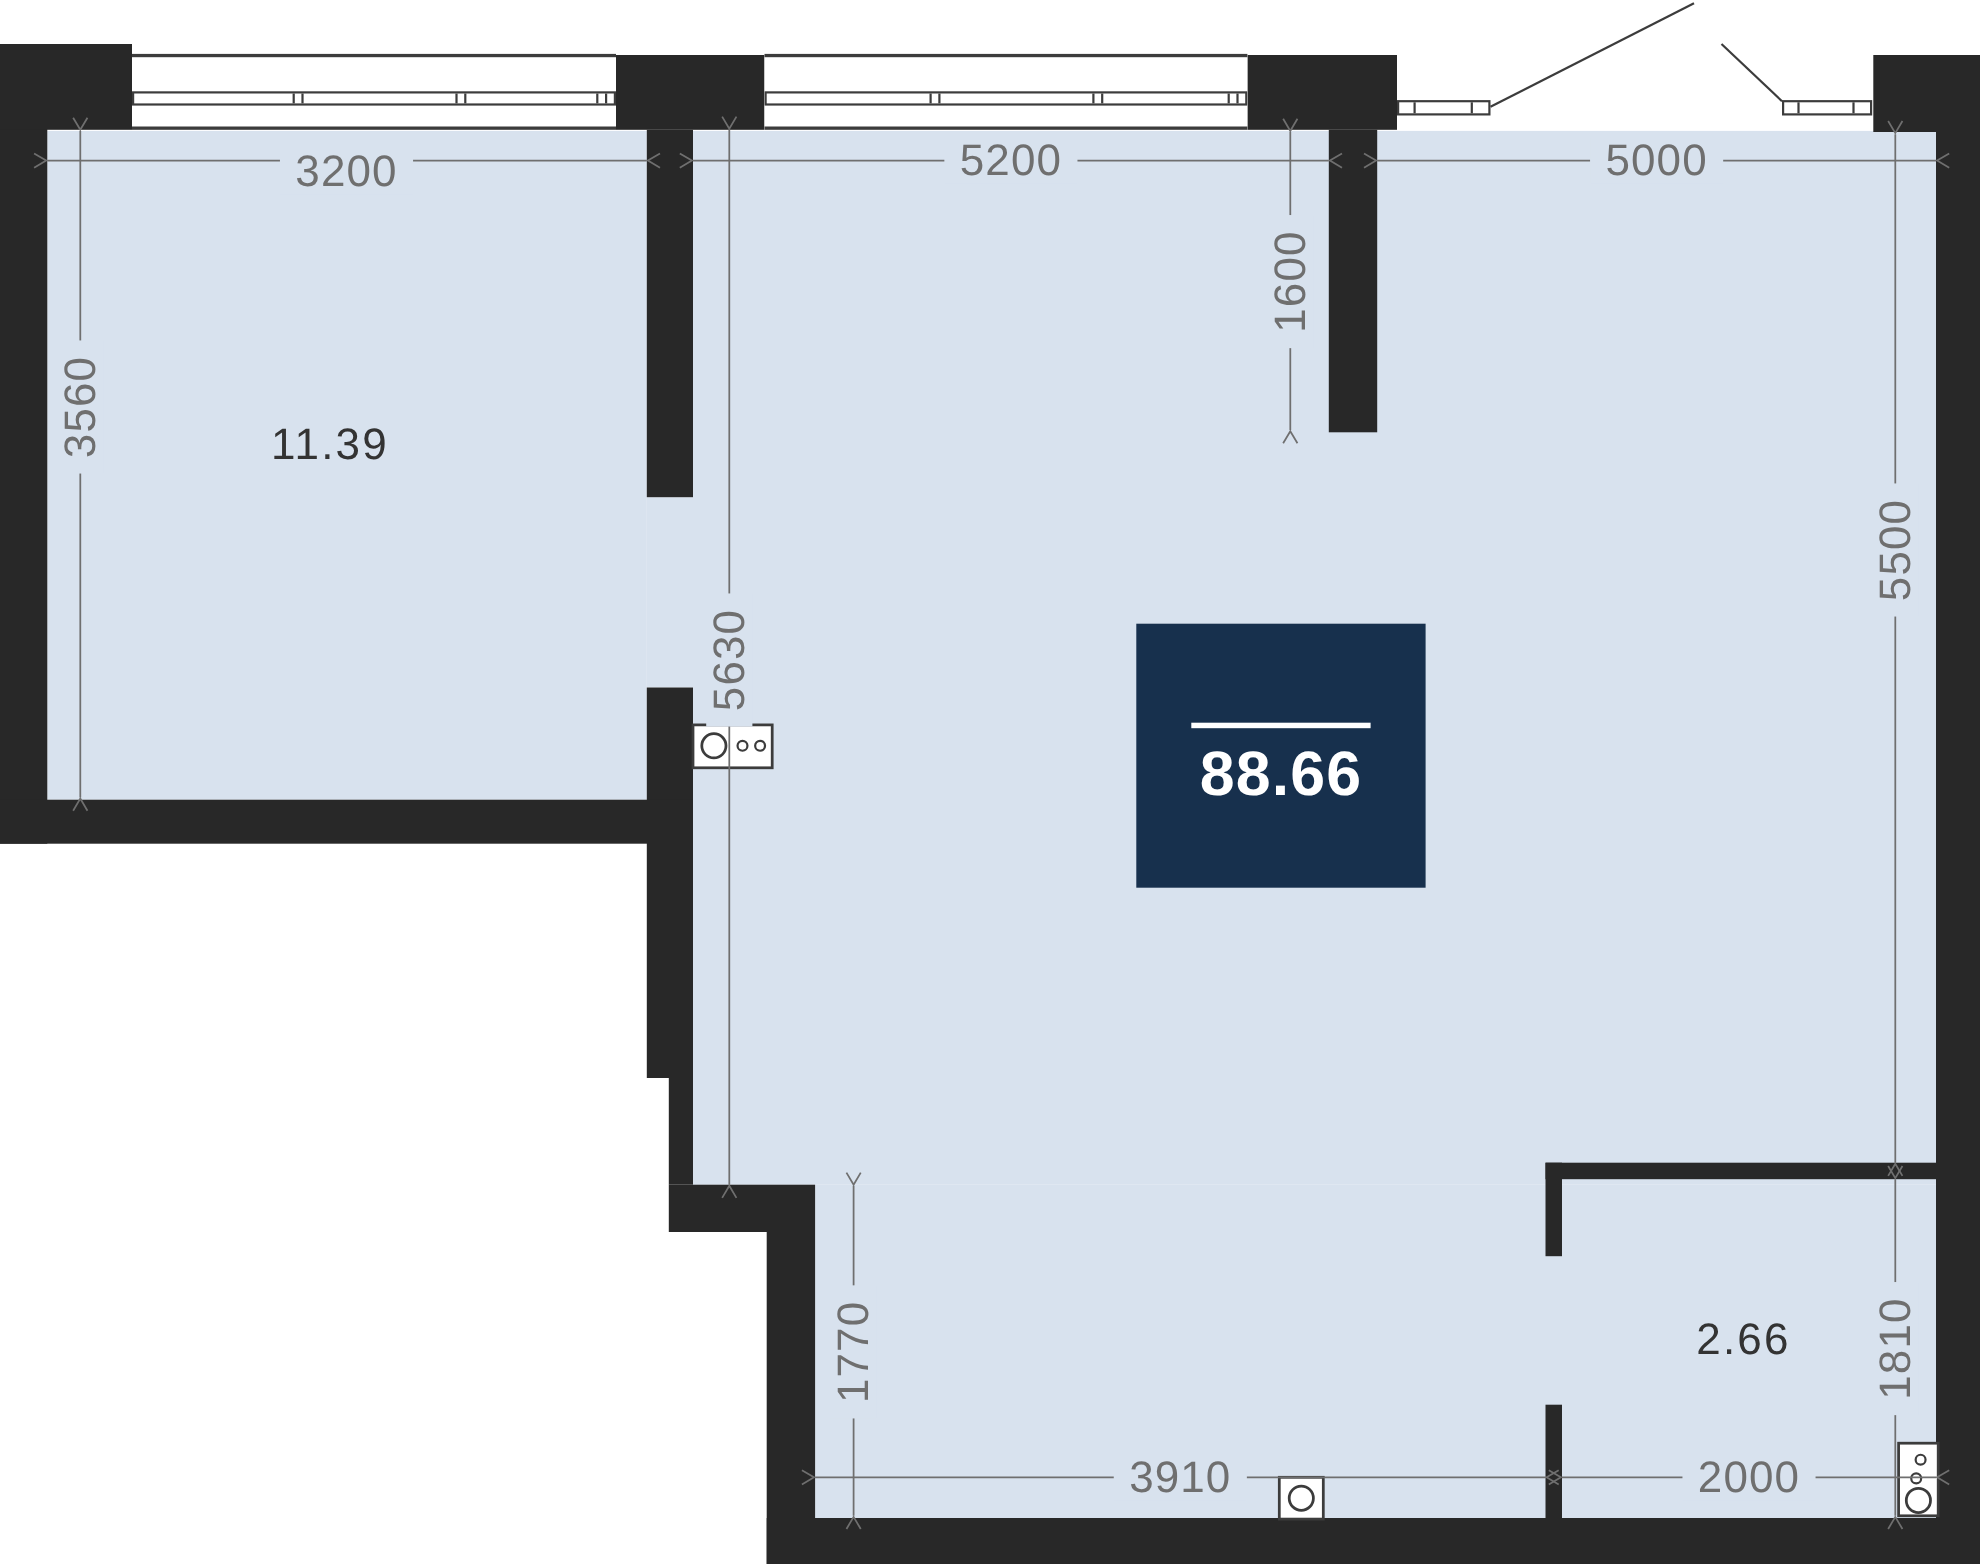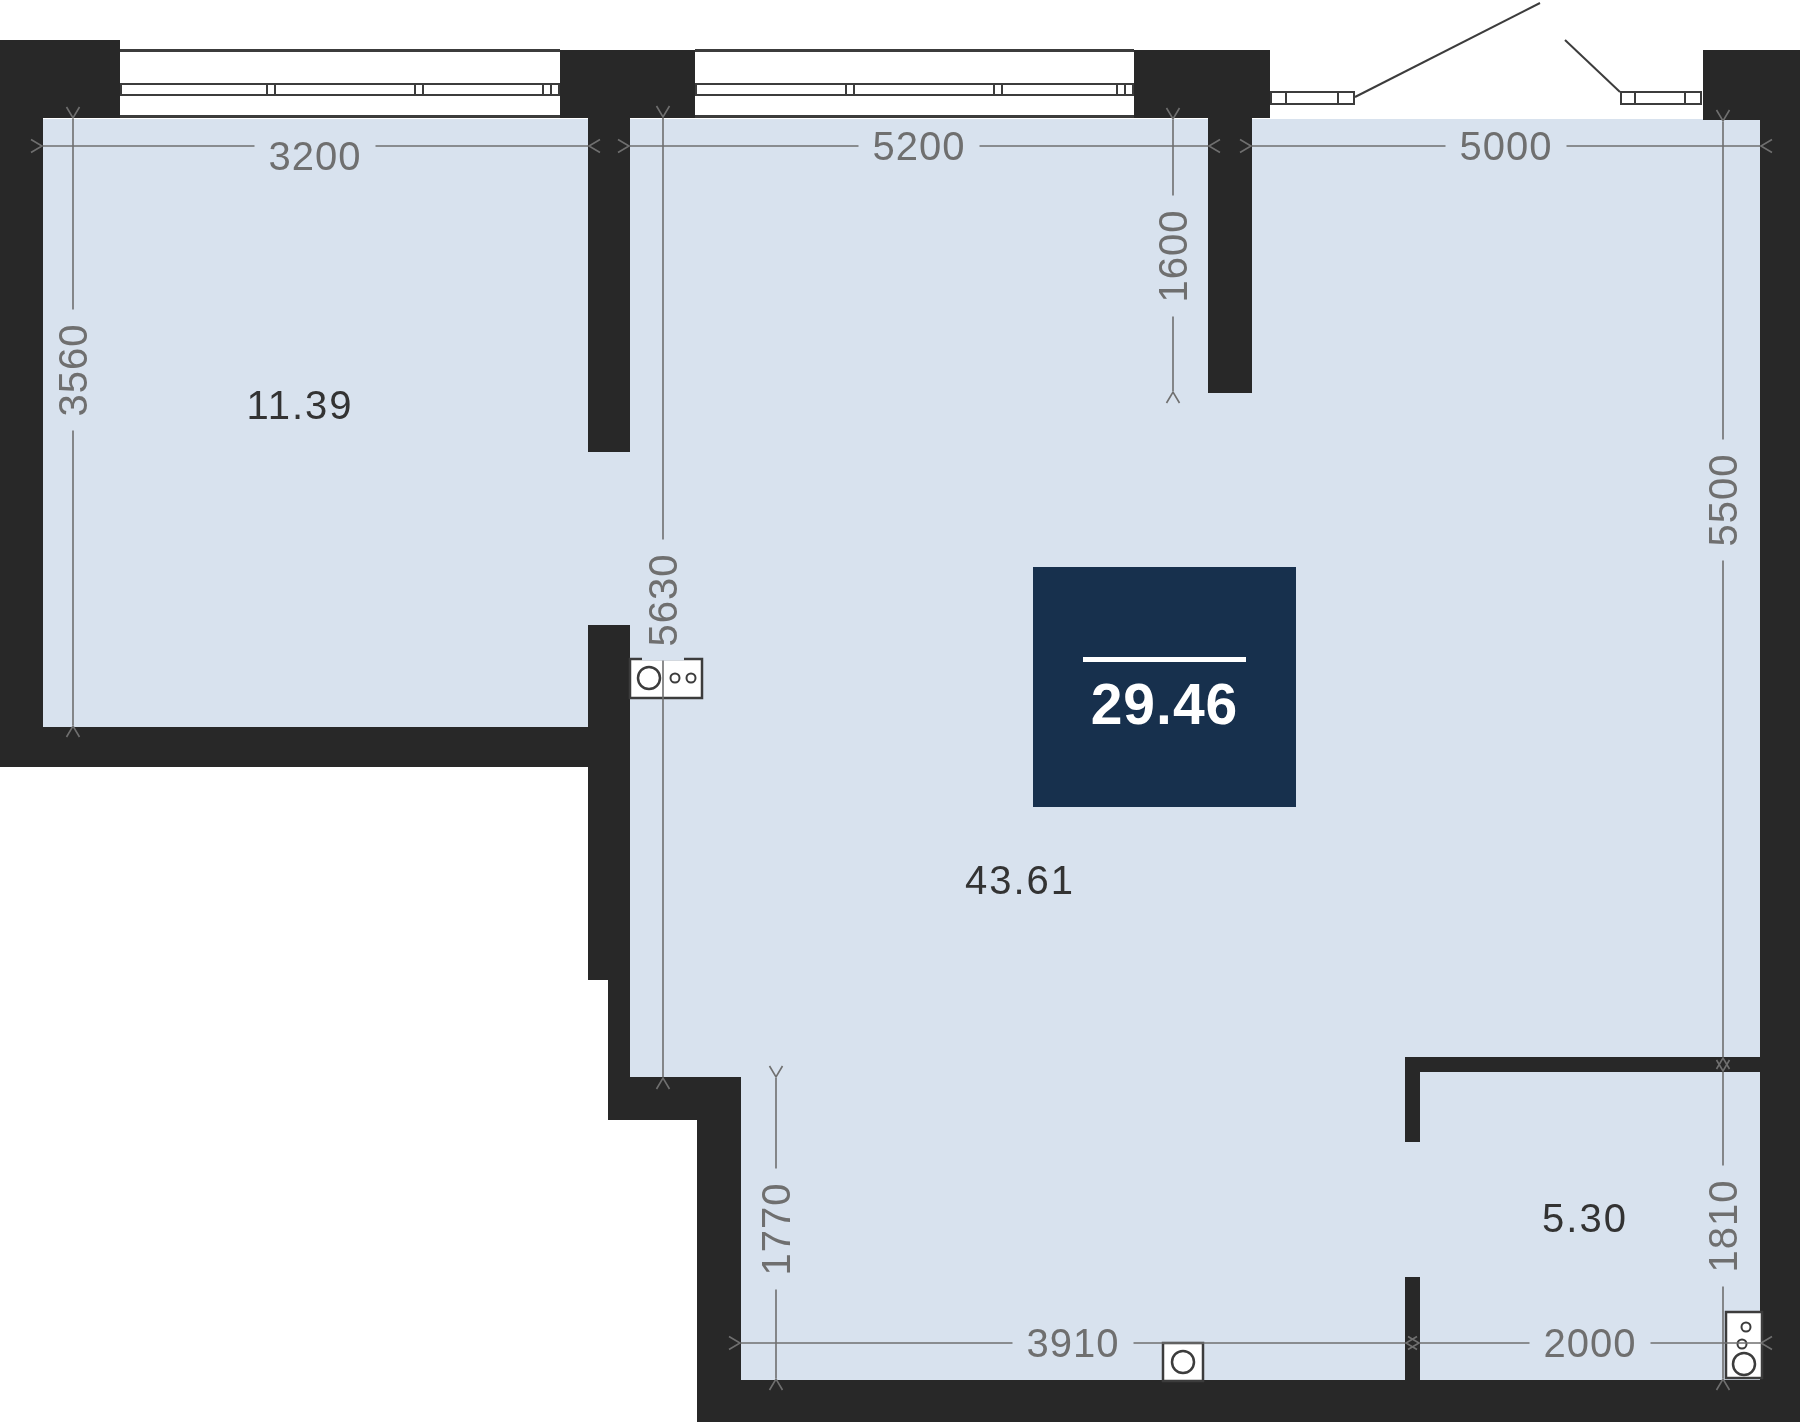--- a/index.html
+++ b/index.html
@@ -167,21 +167,20 @@
   <span class="dim-label vert" style="left:73px;top:370px;">3560</span>
   <span class="dim-label vert" style="left:663px;top:600px;">5630</span>
   <span class="dim-label vert" style="left:1173px;top:256px;">1600</span>
   <span class="dim-label vert" style="left:1723px;top:500px;">5500</span>
   <span class="dim-label vert" style="left:776px;top:1229px;">1770</span>
   <span class="dim-label vert" style="left:1723px;top:1226px;">1810</span>
   <span class="dim-label" style="left:1073px;top:1343px;">3910</span>
   <span class="dim-label" style="left:1590px;top:1343px;">2000</span>
 
   <span class="area-label" style="left:300px;top:405px;">11.39</span>
-  <span class="area-label" style="left:1020px;top:880px;">43.61</span>
-  <span class="area-label" style="left:1585px;top:1218px;">5.30</span>
+  <span class="area-label" style="left:1585px;top:1218px;">2.66</span>
 
   <div class="badge">
     <div class="rule"></div>
-    <div class="sq">29.46</div>
+    <div class="sq">88.66</div>
   </div>
 
 </div>
 
 </body></html>

